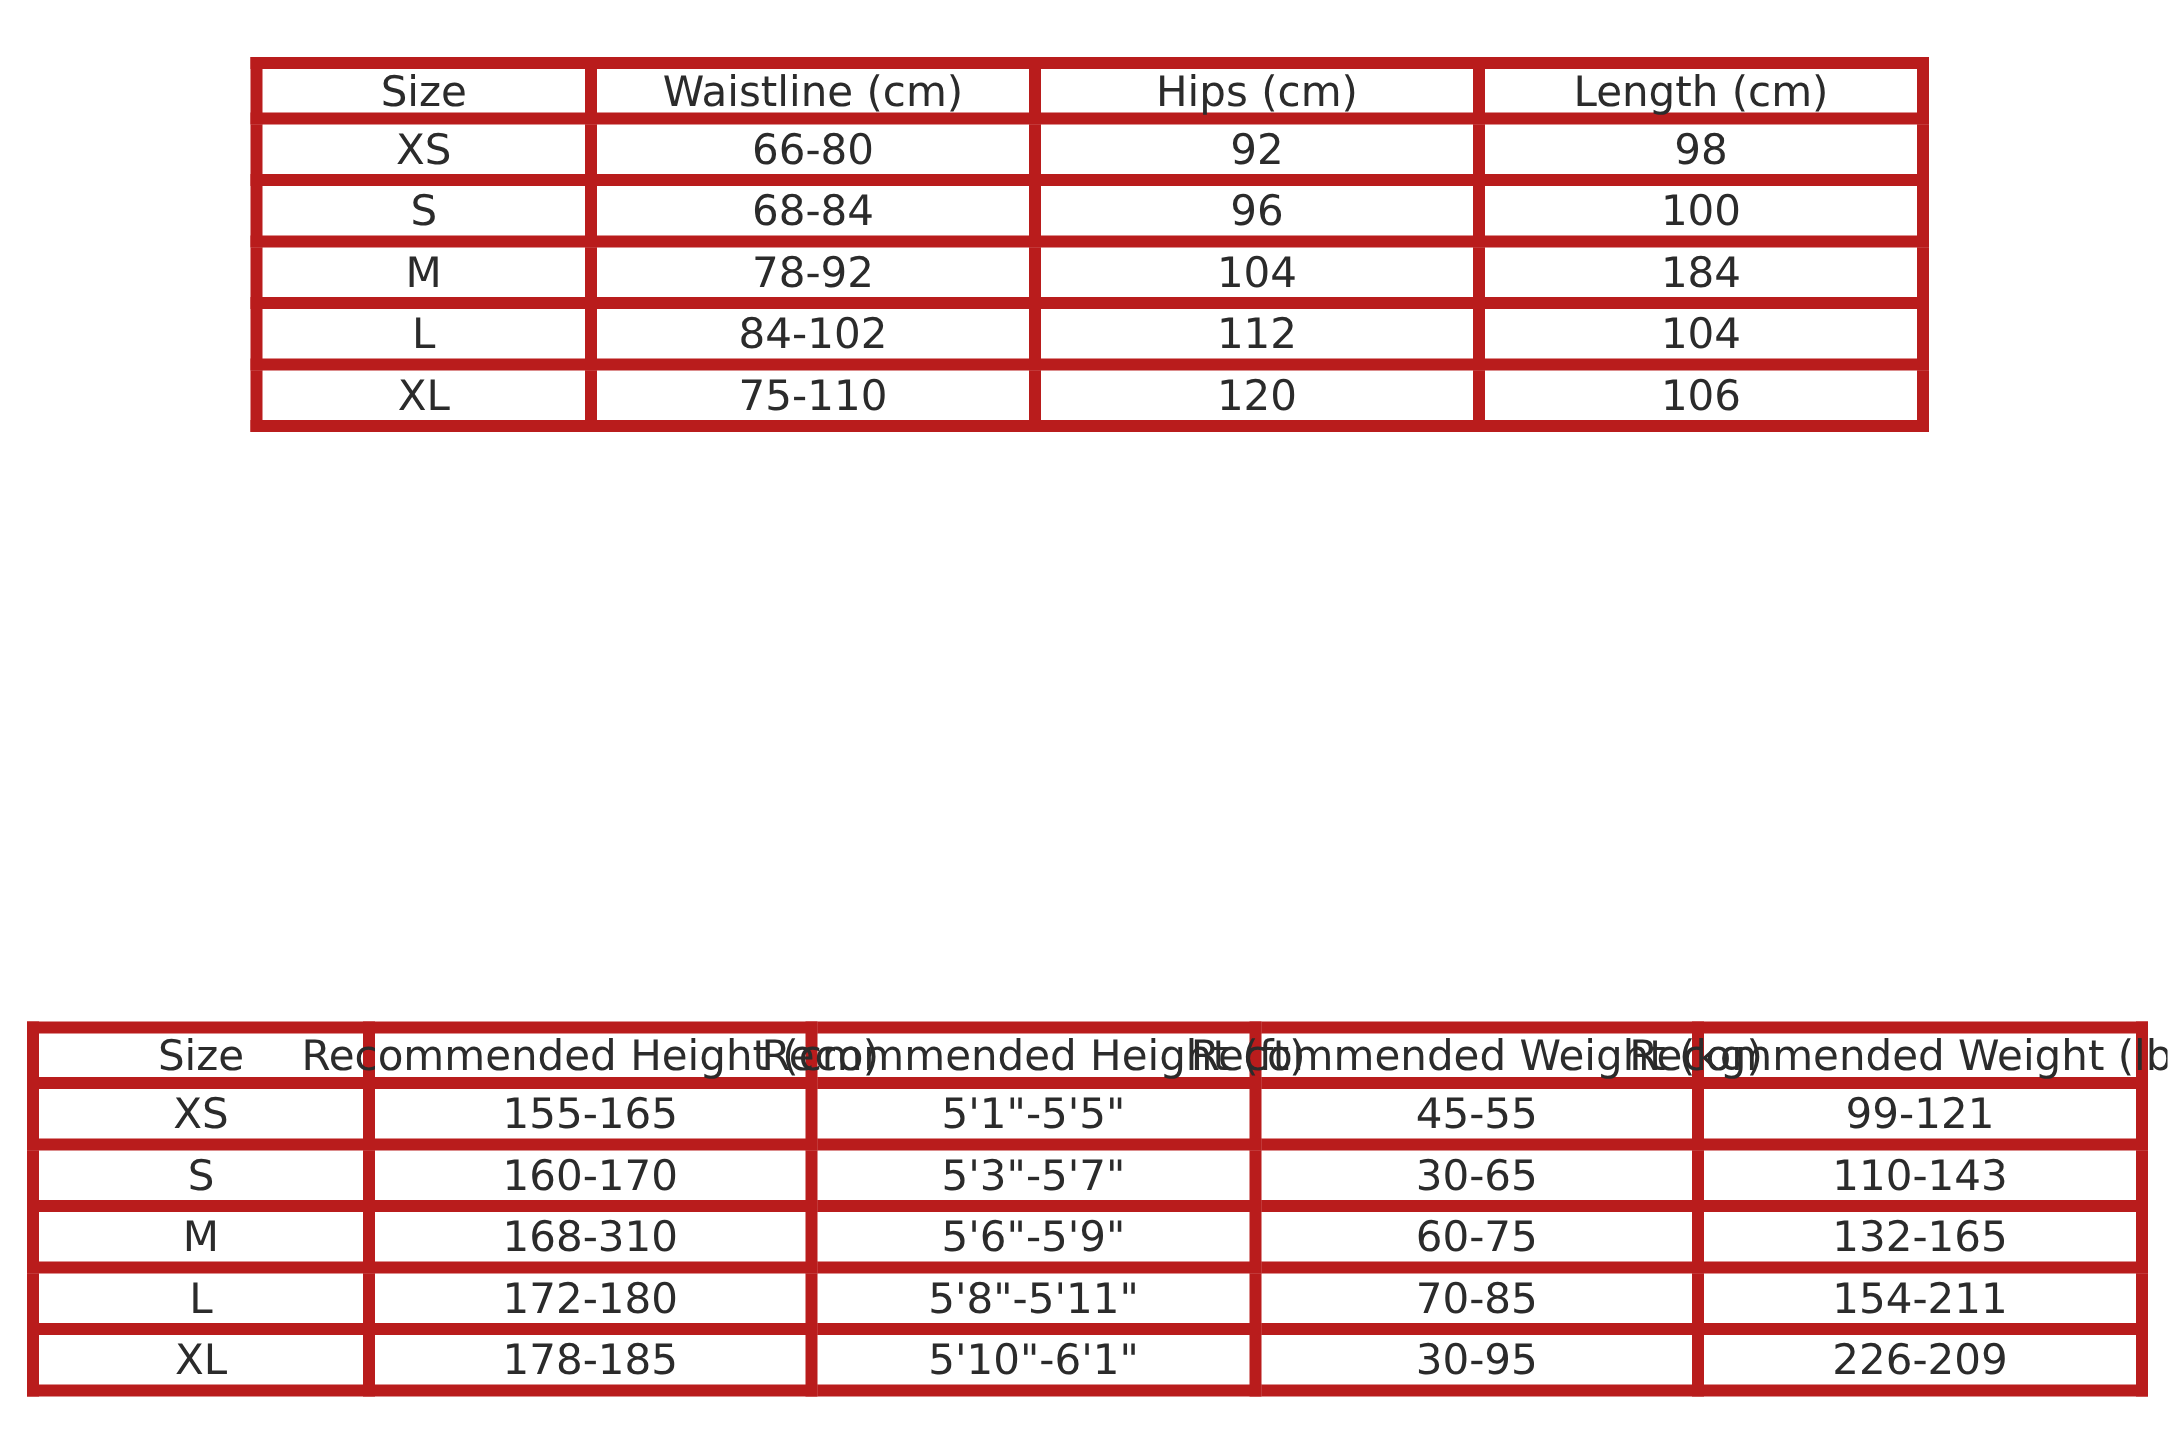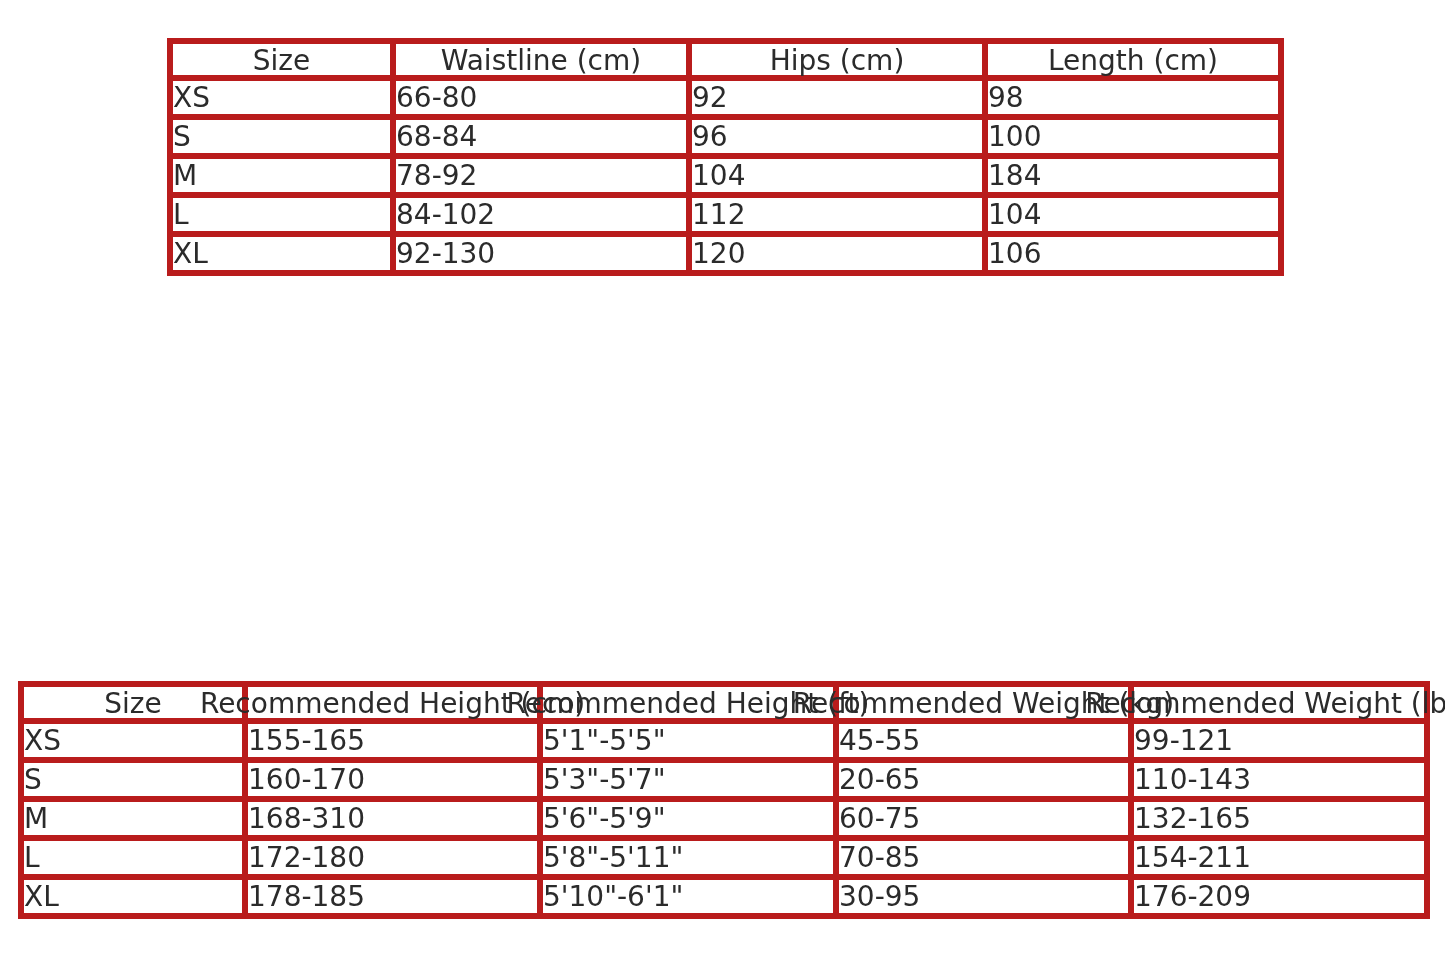--- a/index.html
+++ b/index.html
@@ -11,22 +11,22 @@
     overflow: hidden;
     position: relative;
     font-family: "DejaVu Sans", "Liberation Sans", sans-serif;
     color: #2b2b2b;
   }
   table {
     border-collapse: collapse;
     table-layout: fixed;
   }
   th, td {
-    border: 6px solid #b91c1c;
-    text-align: left;
+    border: 8px solid #b91c1c;
+    text-align: center;
     vertical-align: middle;
     font-size: 28px;
     font-weight: 400;
     height: 37px;
     padding: 0;
     background: transparent;
   }
   th { position: relative; }
   th .hlabel {
     position: absolute;
@@ -94,21 +94,21 @@
       <td>184</td>
     </tr>
     <tr>
       <td>L</td>
       <td>84-102</td>
       <td>112</td>
       <td>104</td>
     </tr>
     <tr>
       <td>XL</td>
-      <td>92-130</td>
+      <td>75-110</td>
       <td>120</td>
       <td>106</td>
     </tr>
   </tbody>
 </table>
 
 <table class="hw-table">
   <colgroup>
     <col style="width:224px">
       <col style="width:295px">
@@ -140,21 +140,21 @@
       <td>XS</td>
       <td>155-165</td>
       <td>5'1"-5'5"</td>
       <td>45-55</td>
       <td>99-121</td>
     </tr>
     <tr>
       <td>S</td>
       <td>160-170</td>
       <td>5'3"-5'7"</td>
-      <td>20-65</td>
+      <td>30-65</td>
       <td>110-143</td>
     </tr>
     <tr>
       <td>M</td>
       <td>168-310</td>
       <td>5'6"-5'9"</td>
       <td>60-75</td>
       <td>132-165</td>
     </tr>
     <tr>
@@ -162,16 +162,16 @@
       <td>172-180</td>
       <td>5'8"-5'11"</td>
       <td>70-85</td>
       <td>154-211</td>
     </tr>
     <tr>
       <td>XL</td>
       <td>178-185</td>
       <td>5'10"-6'1"</td>
       <td>30-95</td>
-      <td>176-209</td>
+      <td>226-209</td>
     </tr>
   </tbody>
 </table>
 
 </body></html>

